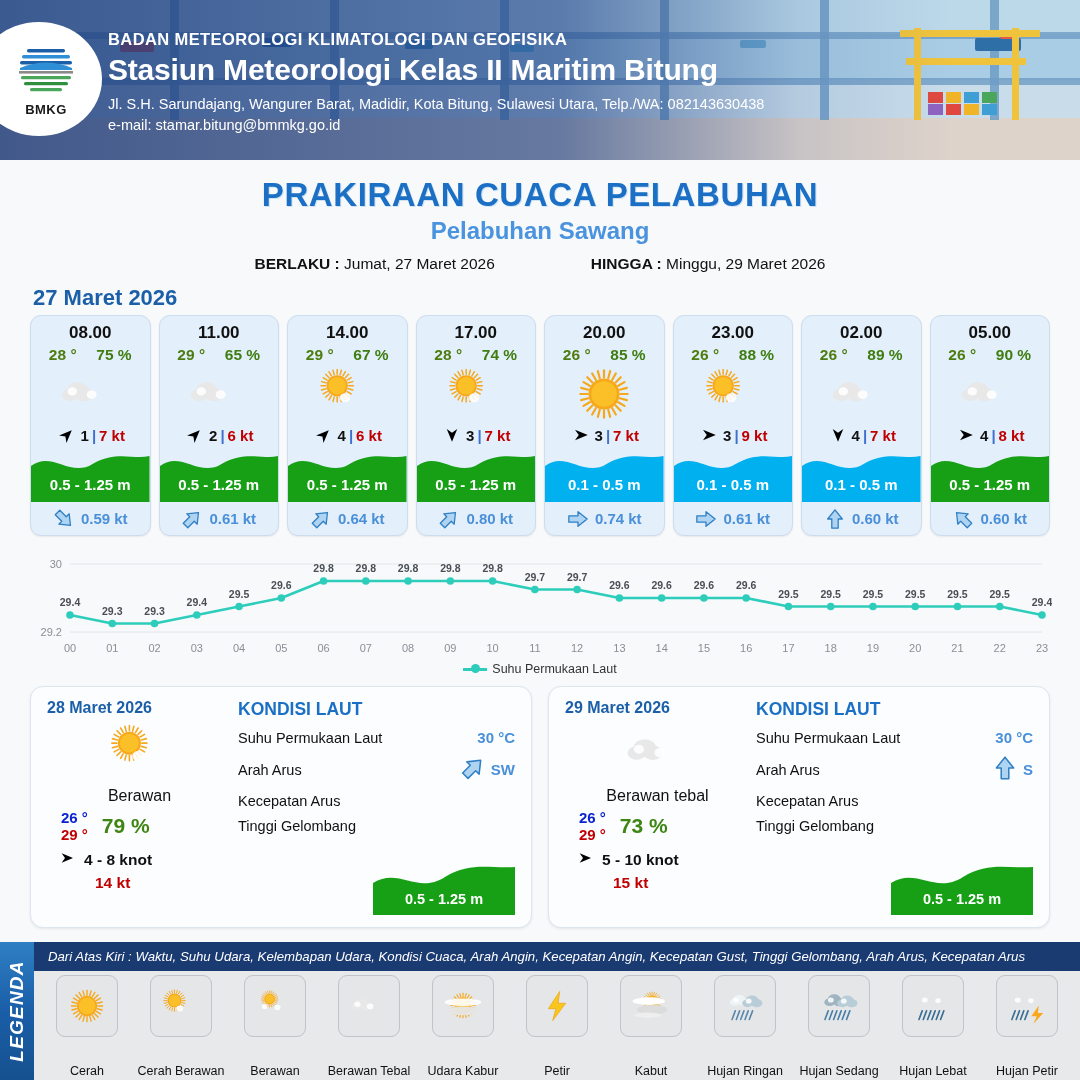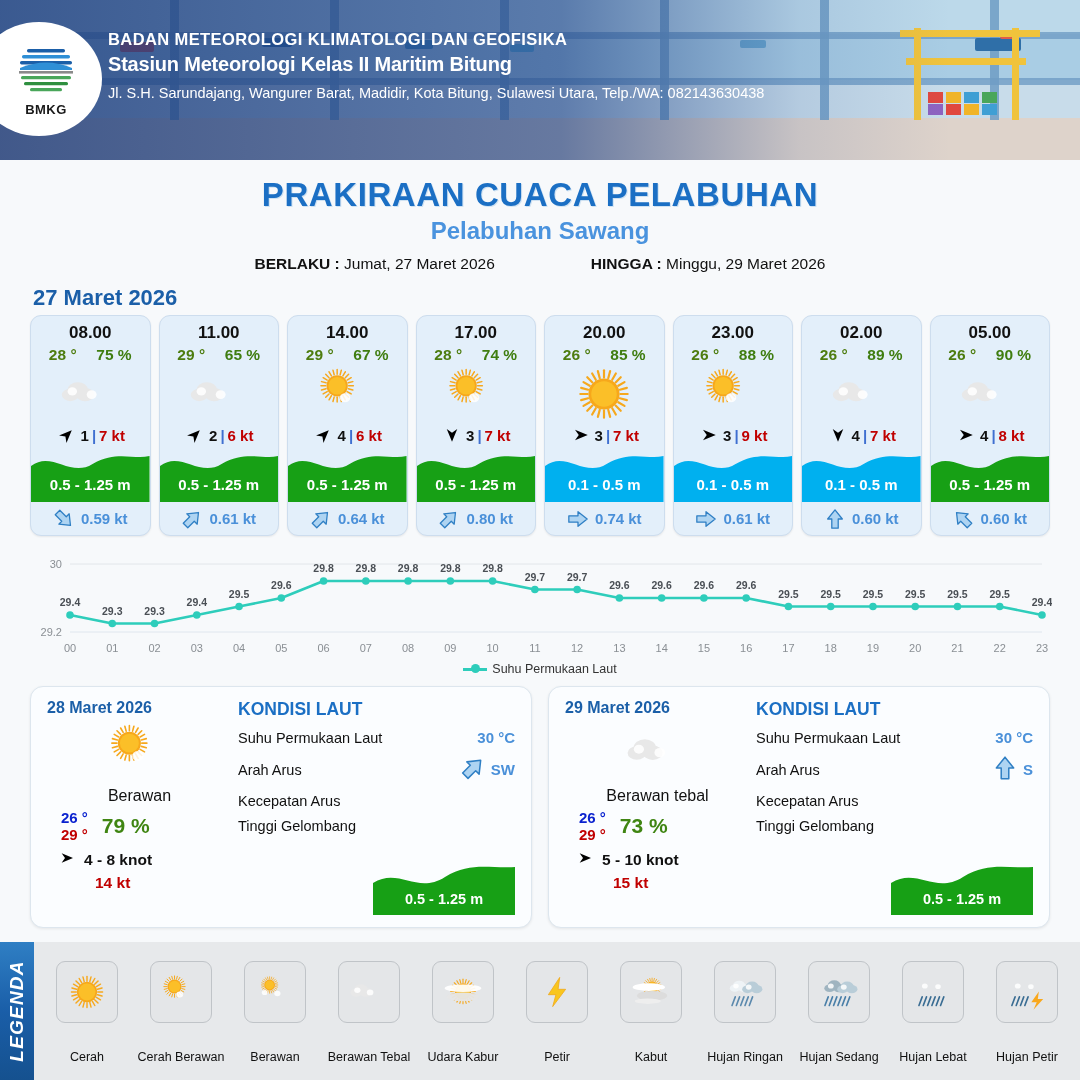--- a/index.html
+++ b/index.html
@@ -33,21 +33,21 @@
   .logo-oval {
     position:absolute; left:-24px; top:22px;
     width:126px; height:114px; border-radius:50%;
     background:#fff;
     display:flex; flex-direction:column; align-items:center; justify-content:center;
   }
   .logo-mark { width:62px; height:60px; margin-left:14px; }
   .logo-text { font-size:13px; font-weight:bold; color:#1a1a1a; letter-spacing:.5px; margin-left:14px; margin-top:1px; }
   .hdr-text { position:absolute; left:108px; top:30px; color:#fff; }
   .hdr-l1 { font-size:16.5px; font-weight:bold; letter-spacing:.4px; }
-  .hdr-l2 { font-size:20px; font-weight:bold; margin-top:4px; letter-spacing:-.2px; }
+  .hdr-l2 { font-size:30px; font-weight:bold; margin-top:4px; letter-spacing:-.2px; }
   .hdr-l3 { font-size:14.5px; margin-top:9px; }
   .hdr-l4 { font-size:14.5px; margin-top:5px; }
 
   
   .title-main {
     text-align:center; margin-top:16px;
     font-size:33px; font-weight:bold; color:#1b6fc4;
     letter-spacing:.6px;
     text-shadow: 1px 1px 0 #cfe2f2;
   }
@@ -206,20 +206,21 @@
       <rect x="9" y="41" width="44" height="3.3" rx="1.5" fill="#2f8f3f"></rect>
       <rect x="15" y="47" width="32" height="3.3" rx="1.5" fill="#49a65a"></rect>
     </svg>
     <div class="logo-text">BMKG</div>
   </div>
 
   <div class="hdr-text">
     <div class="hdr-l1">BADAN METEOROLOGI KLIMATOLOGI DAN GEOFISIKA</div>
     <div class="hdr-l2">Stasiun Meteorologi Kelas II Maritim Bitung</div>
     <div class="hdr-l3">Jl. S.H. Sarundajang, Wangurer Barat, Madidir, Kota Bitung, Sulawesi Utara, Telp./WA: 082143630438</div>
+    <div class="hdr-l4">e-mail: stamar.bitung@bmmkg.go.id</div>
   </div>
 </div>
 
 <div class="title-main">PRAKIRAAN CUACA PELABUHAN</div>
 <div class="title-sub">Pelabuhan Sawang</div>
 <div class="valid-row">
   <div>
     <b>BERLAKU :</b>
     <span>Jumat, 27 Maret 2026</span>
   </div>
@@ -936,20 +937,21 @@
         </div>
       </div>
     </div>
   </div>
 
 <div class="legend">
   <div class="legend-bar">
     <span>LEGENDA</span>
   </div>
   <div class="legend-right">
+    <div class="legend-note">Dari Atas Kiri : Waktu, Suhu Udara, Kelembapan Udara, Kondisi Cuaca, Arah Angin, Kecepatan Angin, Kecepatan Gust, Tinggi Gelombang, Arah Arus, Kecepatan Arus</div>
     <div class="legend-items" id="legend-items">
         <div class="leg-item">
           <div class="leg-box">
             <defs><lineargradient id="cg" x1="0" y1="0" x2="0" y2="1"><stop offset="0" stop-color="#ffffff"><stop offset="1" stop-color="#c9c9c9"></stop></stop></lineargradient><lineargradient id="dg" x1="0" y1="0" x2="0" y2="1"><stop offset="0" stop-color="#9fb4c0"><stop offset="1" stop-color="#6d8493"></stop></stop></lineargradient><lineargradient id="kg" x1="0" y1="0" x2="0" y2="1"><stop offset="0" stop-color="#4a4a4a"><stop offset="1" stop-color="#2a2a2a"></stop></stop></lineargradient></defs>
             <svg viewBox="0 0 100 70" width="54" height="48">
               <line x1="70" y1="35" x2="78.88" y2="35" stroke="#f6a81c" stroke-width="2.66" stroke-linecap="round"></line>
               <line x1="69.31851652578136" y1="40.17638090205041" x2="77.8959378632283" y2="42.4746940225608" stroke="#f6a81c" stroke-width="2.66" stroke-linecap="round"></line>
               <line x1="67.32050807568878" y1="45" x2="75.01081366129459" y2="49.44" stroke="#f6a81c" stroke-width="2.66" stroke-linecap="round"></line>
               <line x1="64.14213562373095" y1="49.14213562373095" x2="70.4212438406675" y2="55.42124384066749" stroke="#f6a81c" stroke-width="2.66" stroke-linecap="round"></line>
               <line x1="60" y1="52.32050807568877" x2="64.44" y2="60.01081366129459" stroke="#f6a81c" stroke-width="2.66" stroke-linecap="round"></line>

